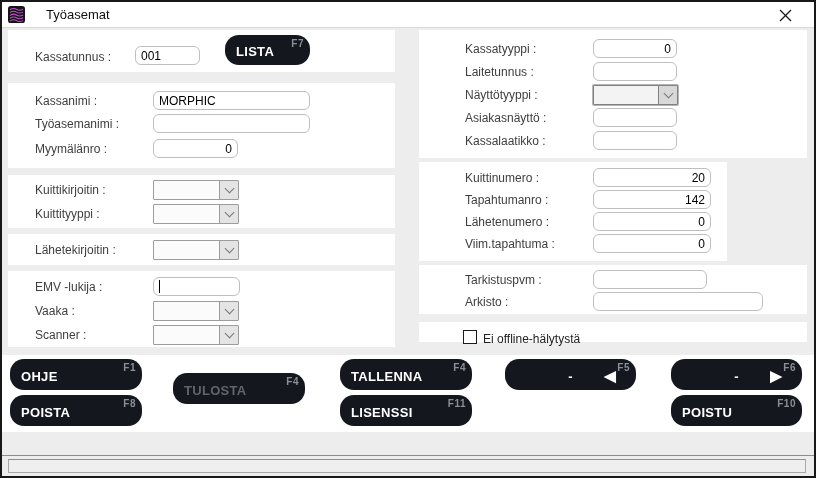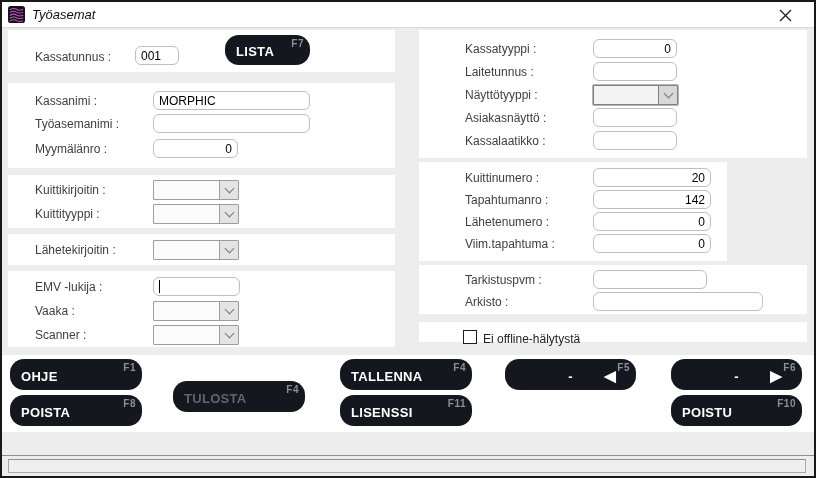--- a/index.html
+++ b/index.html
@@ -2,21 +2,21 @@
 <html><head>
 <meta charset="utf-8">
 <style>
   html,body{margin:0;padding:0;background:#ffffff;}
   *{box-sizing:border-box;font-family:"Liberation Sans",sans-serif;}
   .window{position:relative;width:816px;height:478px;background:#ededed;overflow:hidden;}
   .winborder{position:absolute;inset:0;border:2px solid #181818;pointer-events:none;z-index:60;}
   
   .titlebar{position:absolute;left:2px;top:2px;right:2px;height:26px;background:#ffffff;border-bottom:1px solid #d9d9d9;display:flex;align-items:center;z-index:5;}
   .appicon{margin-left:6px;width:17px;height:17px;display:block;}
-  .title{margin-left:7px;font-size:13px;color:#101010;font-style:italic;}
+  .title{margin-left:21px;font-size:13px;color:#101010;}
   .closebtn{position:absolute;right:14px;top:0;width:30px;height:26px;display:flex;align-items:center;justify-content:center;cursor:pointer;background:transparent;border:none;}
   
   .p{position:absolute;background:#ffffff;}
   .lbl{position:absolute;font-size:12px;color:#3e3e3e;white-space:nowrap;line-height:14px;}
   .inp{position:absolute;height:19px;background:#fff;border:1px solid #bfbfbf;border-radius:6px;font-size:12px;color:#000;padding:0 5px;outline:none;}
   .num{text-align:right;}
   .combo{position:absolute;height:20px;background:#fbfbfb;border:1px solid #9c9c9c;border-radius:1px;}
   .combo .cbtn{position:absolute;top:0;right:0;bottom:0;width:19px;background:#e4e4e4;border-left:1px solid #9c9c9c;display:flex;align-items:center;justify-content:center;cursor:pointer;}
   .combo .chev{width:7px;height:7px;border-right:1.6px solid #767676;border-bottom:1.6px solid #767676;transform:rotate(45deg);margin-top:-3px;}
   .combo.hl{border-color:#808080;background:#f3f3f3;box-shadow:0 0 0 1px #b5b5b5;}
@@ -53,21 +53,21 @@
     <button class="closebtn">
       <svg width="13" height="13" viewBox="0 0 13 13">
         <line x1="1" y1="1" x2="12" y2="12" stroke="#1c1c1c" stroke-width="1.2"></line>
         <line x1="12" y1="1" x2="1" y2="12" stroke="#1c1c1c" stroke-width="1.2"></line>
       </svg>
     </button>
   </div>
 
   <div class="p" style="left:8px;top:30px;width:387px;height:42px">
     <span class="lbl" style="left:27px;top:20px">Kassatunnus :</span>
-    <input class="inp" style="left: 127px; top: 16px; width: 44px;" value="001">
+    <input class="inp" style="left: 127px; top: 16px; width: 65px;" value="001">
     <button class="btn" style="left:217px;top:5px;width:85px;height:30px">
       <span>LISTA</span>
       <span class="fn">F7</span>
     </button>
   </div>
 
   <div class="p" style="left:8px;top:83px;width:387px;height:85px">
     <span class="lbl" style="left:27px;top:11px">Kassanimi :</span>
     <input class="inp" style="left: 145px; top: 8px; width: 157px;" value="MORPHIC">
     <span class="lbl" style="left:27px;top:34px">Työasemanimi :</span>
@@ -176,21 +176,21 @@
   <button class="btn nav" style="left:671px;top:359px;width:131px;height:31px">
     <span>-</span>
     <span class="navarrow">▶</span>
     <span class="fn">F6</span>
   </button>
 
   <button class="btn" style="left:10px;top:395px;width:132px;height:31px">
     <span>POISTA</span>
     <span class="fn">F8</span>
   </button>
-  <button class="btn disabled" style="left:173px;top:381px;width:132px;height:31px">
+  <button class="btn disabled" style="left:173px;top:373px;width:132px;height:31px">
     <span>TULOSTA</span>
     <span class="fn">F4</span>
   </button>
   <button class="btn" style="left:340px;top:395px;width:132px;height:31px">
     <span>LISENSSI</span>
     <span class="fn">F11</span>
   </button>
   <button class="btn" style="left:671px;top:395px;width:131px;height:31px">
     <span>POISTU</span>
     <span class="fn">F10</span>

